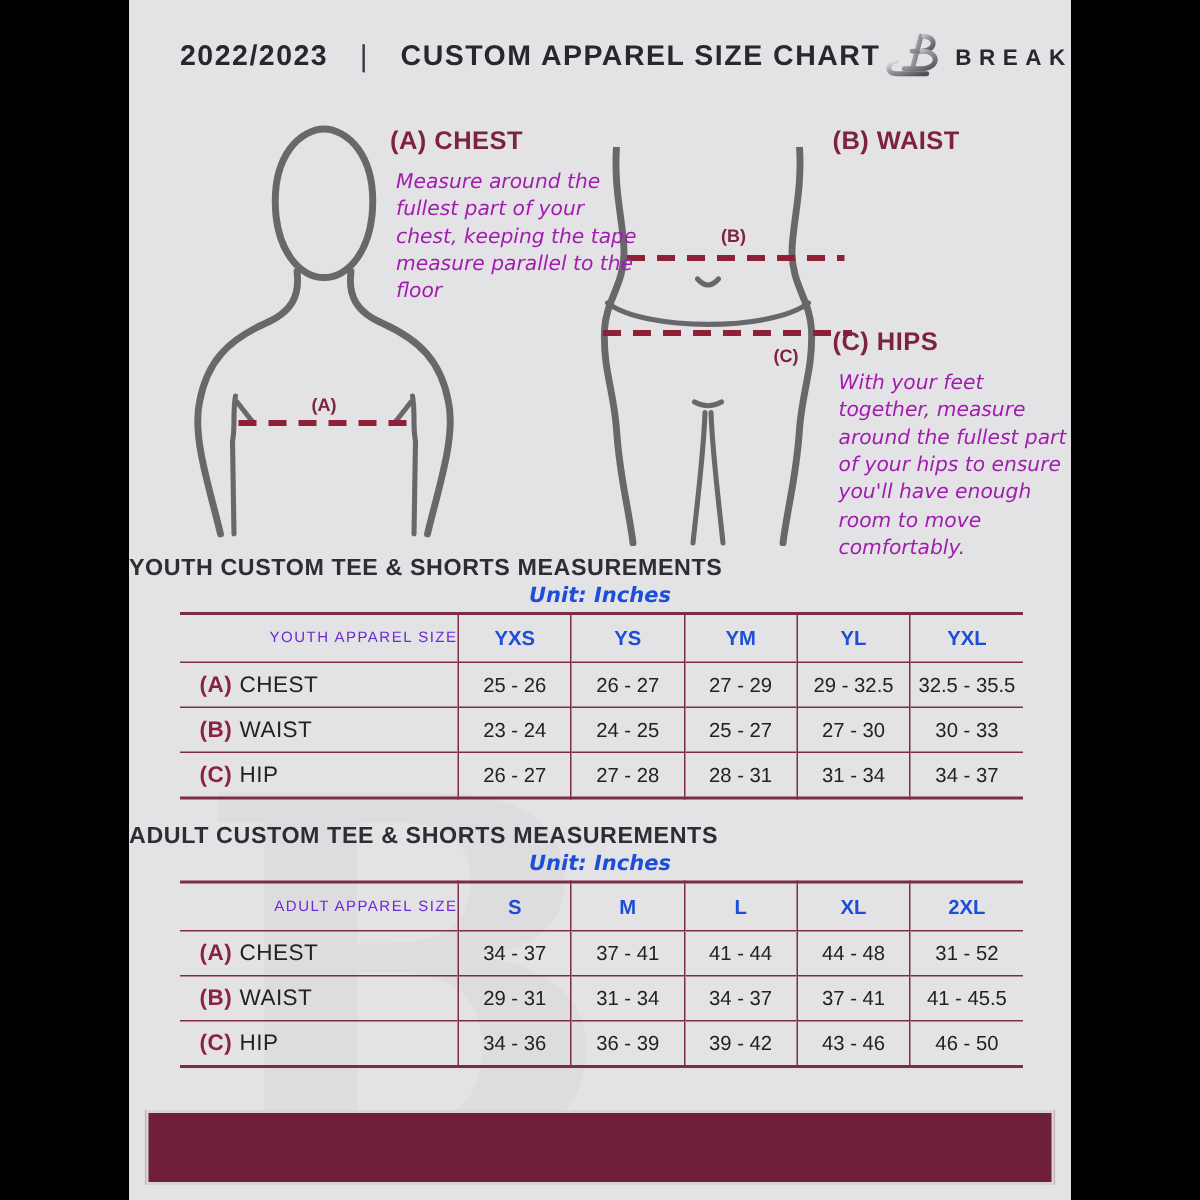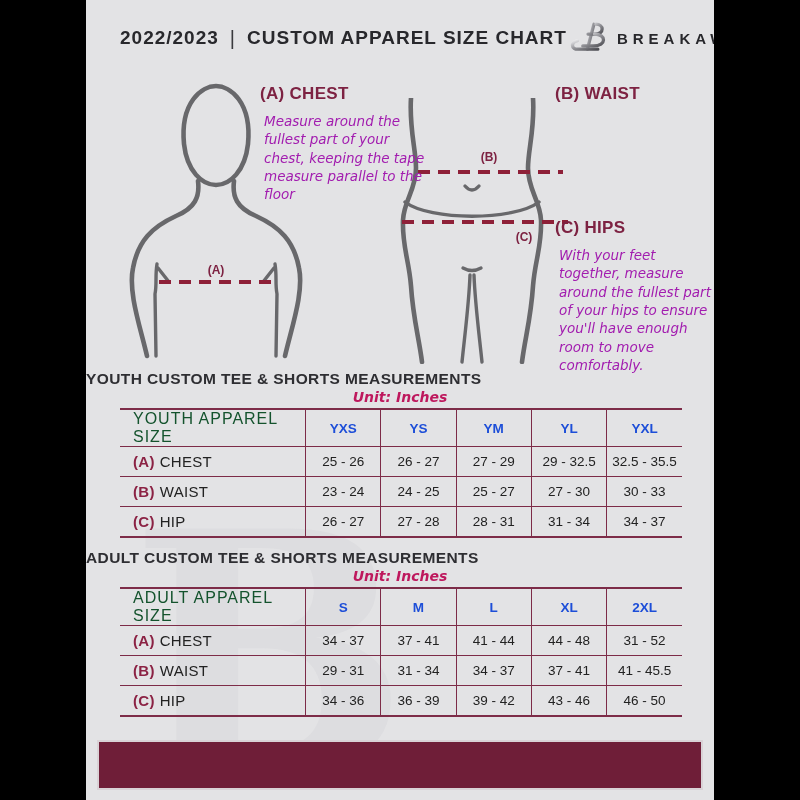--- a/index.html
+++ b/index.html
@@ -7,21 +7,21 @@
          font-family:"Liberation Sans",sans-serif;}
   .page{position:absolute;left:86px;top:0;width:628px;height:800px;background:#e3e3e5;overflow:hidden;}
 
   
   .watermark{position:absolute;left:44px;top:488px;font:700 330px "DejaVu Serif",serif;
              color:#dcdcdf;opacity:.8;line-height:1;z-index:0;user-select:none;}
 
   
   .hdr{position:absolute;left:34px;right:22px;top:20px;display:flex;align-items:center;
        justify-content:space-between;z-index:2;}
-  .hdr-left{display:flex;align-items:center;gap:11px;color:#28282c;font-weight:700;
+  .hdr-left{display:flex;align-items:center;gap:21px;color:#28282c;font-weight:700;
             font-size:19px;letter-spacing:1px;white-space:nowrap;}
   .hdr-sep{font-weight:400;color:#3a3a3e;font-size:20px;}
   .brand{display:flex;align-items:center;gap:8px;}
   .brand-name{font-size:15px;font-weight:700;letter-spacing:5px;color:#28282c;}
 
   
   .desc{position:absolute;z-index:2;color:#7d2242;}
   .desc h3{margin:0 0 8px 0;font-size:17px;font-weight:700;letter-spacing:.3px;color:#7d2242;}
   .desc p{margin:4px;font-size:13.5px;line-height:1.36;font-style:italic;
           font-family:"DejaVu Sans",sans-serif;color:#a21caf;}
@@ -29,34 +29,34 @@
   svg.fig{position:absolute;z-index:1;}
   .outline{fill:none;stroke:#68686b;stroke-width:4.6;stroke-linecap:round;}
   .thin{stroke-width:3.4;}
   .dash{fill:none;stroke:#8e2038;stroke-width:4;stroke-dasharray:12 8;}
   .figlabel{font:700 12px "Liberation Sans",sans-serif;fill:#7d2242;}
 
   
   .sect-title{position:absolute;left:0;width:100%;text-align:left;z-index:1;
               font-size:15.5px;font-weight:700;letter-spacing:.4px;color:#2e2e32;}
   .sect-unit{position:absolute;left:0;width:100%;text-align:center;z-index:1;
-             font-size:14px;font-style:italic;font-weight:600;color:#be185d;
+             font-size:14px;font-style:italic;font-weight:600;color:#1d4ed8;
              font-family:"DejaVu Sans",sans-serif;}
 
   
   .tbl-wrap{position:absolute;left:34px;width:562px;z-index:1;}
   table.size{width:100%;border-collapse:collapse;table-layout:fixed;
              border-top:2px solid #7d2c48;border-bottom:2px solid #7d2c48;}
   table.size th,table.size td{padding:0;}
   table.size tr{border-top:1.5px solid #7d2c48;}
   table.size thead tr{border-top:none;}
   table.size th{height:31px;font-size:13.5px;font-weight:700;color:#1d4ed8;text-align:center;}
   table.size td{height:29px;font-size:13.5px;color:#222;text-align:center;}
-  table.size th:first-child{width:172px;text-align:left;padding-left:13px;
-        font-weight:400;font-size:16px;letter-spacing:1px;color:#14532d;}
+  table.size th:first-child{width:172px;text-align:right;padding-left:13px;
+        font-weight:400;font-size:10px;letter-spacing:1px;color:#6d28d9;}
   table.size th:not(:first-child),table.size td:not(:first-child){border-left:1.5px solid #7d2c48;}
   td.rowlabel{text-align:left !important;padding-left:13px !important;font-size:15px !important;
               letter-spacing:.3px;}
   .pfx{color:#8b2244;font-weight:700;margin-right:5px;}
 
   
   .footer-bar{position:absolute;left:11px;top:740px;width:602px;height:46px;
               background:#6f1e38;border:2px solid #d9d2d6;z-index:3;}
 </style>
 </head>

